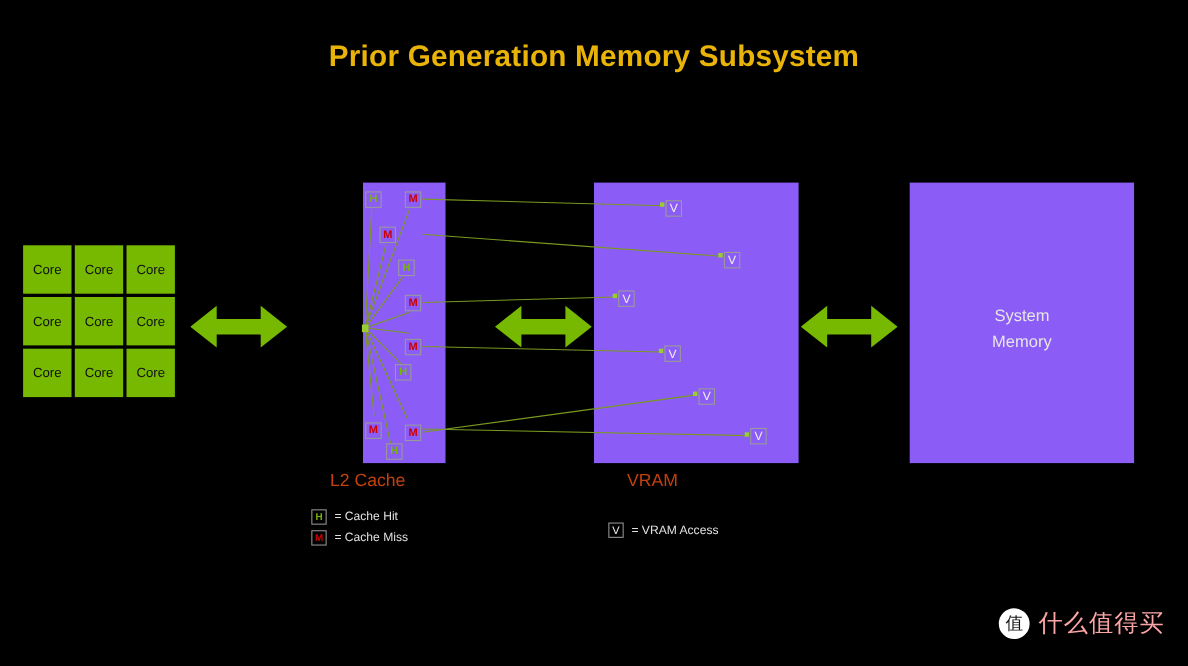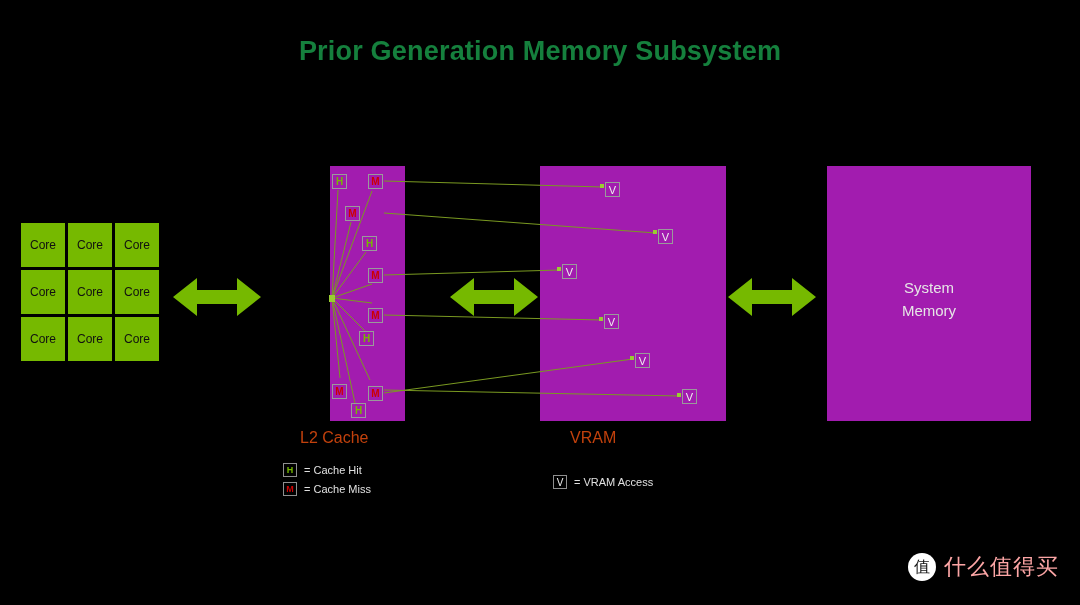--- a/index.html
+++ b/index.html
@@ -27,21 +27,21 @@
   
   .slide-title {
     position: absolute;
     left: 0;
     top: 36px;
     width: 1080px;
     text-align: center;
     font-size: 27px;
     font-weight: bold;
     letter-spacing: 0.2px;
-    color: #15803d;
+    color: #eab308;
   }
 
   
   #core-block {
     position: absolute;
     left: 21px;
     top: 223px;
     width: 122px;
     height: 168px;
   }
@@ -76,21 +76,21 @@
     position: absolute;
     height: 50px;
   }
   #arrow-core-l2 { left: 173px; top: 272px; width: 88px; }
   #arrow-l2-vram { left: 450px; top: 272px; width: 88px; }
   #arrow-vram-sys { left: 728px; top: 272px; width: 88px; }
 
   
   .panel {
     position: absolute;
-    background: #a21caf;
+    background: #8b5cf6;
   }
   #l2-panel   { left: 330px; top: 166px; width: 75px;  height: 255px; }
   #vram-panel { left: 540px; top: 166px; width: 186px; height: 255px; }
   #sys-panel  { left: 827px; top: 166px; width: 204px; height: 255px; }
 
   .panel-label {
     position: absolute;
     text-align: left;
     font-size: 16px;
     color: #c2410c;

